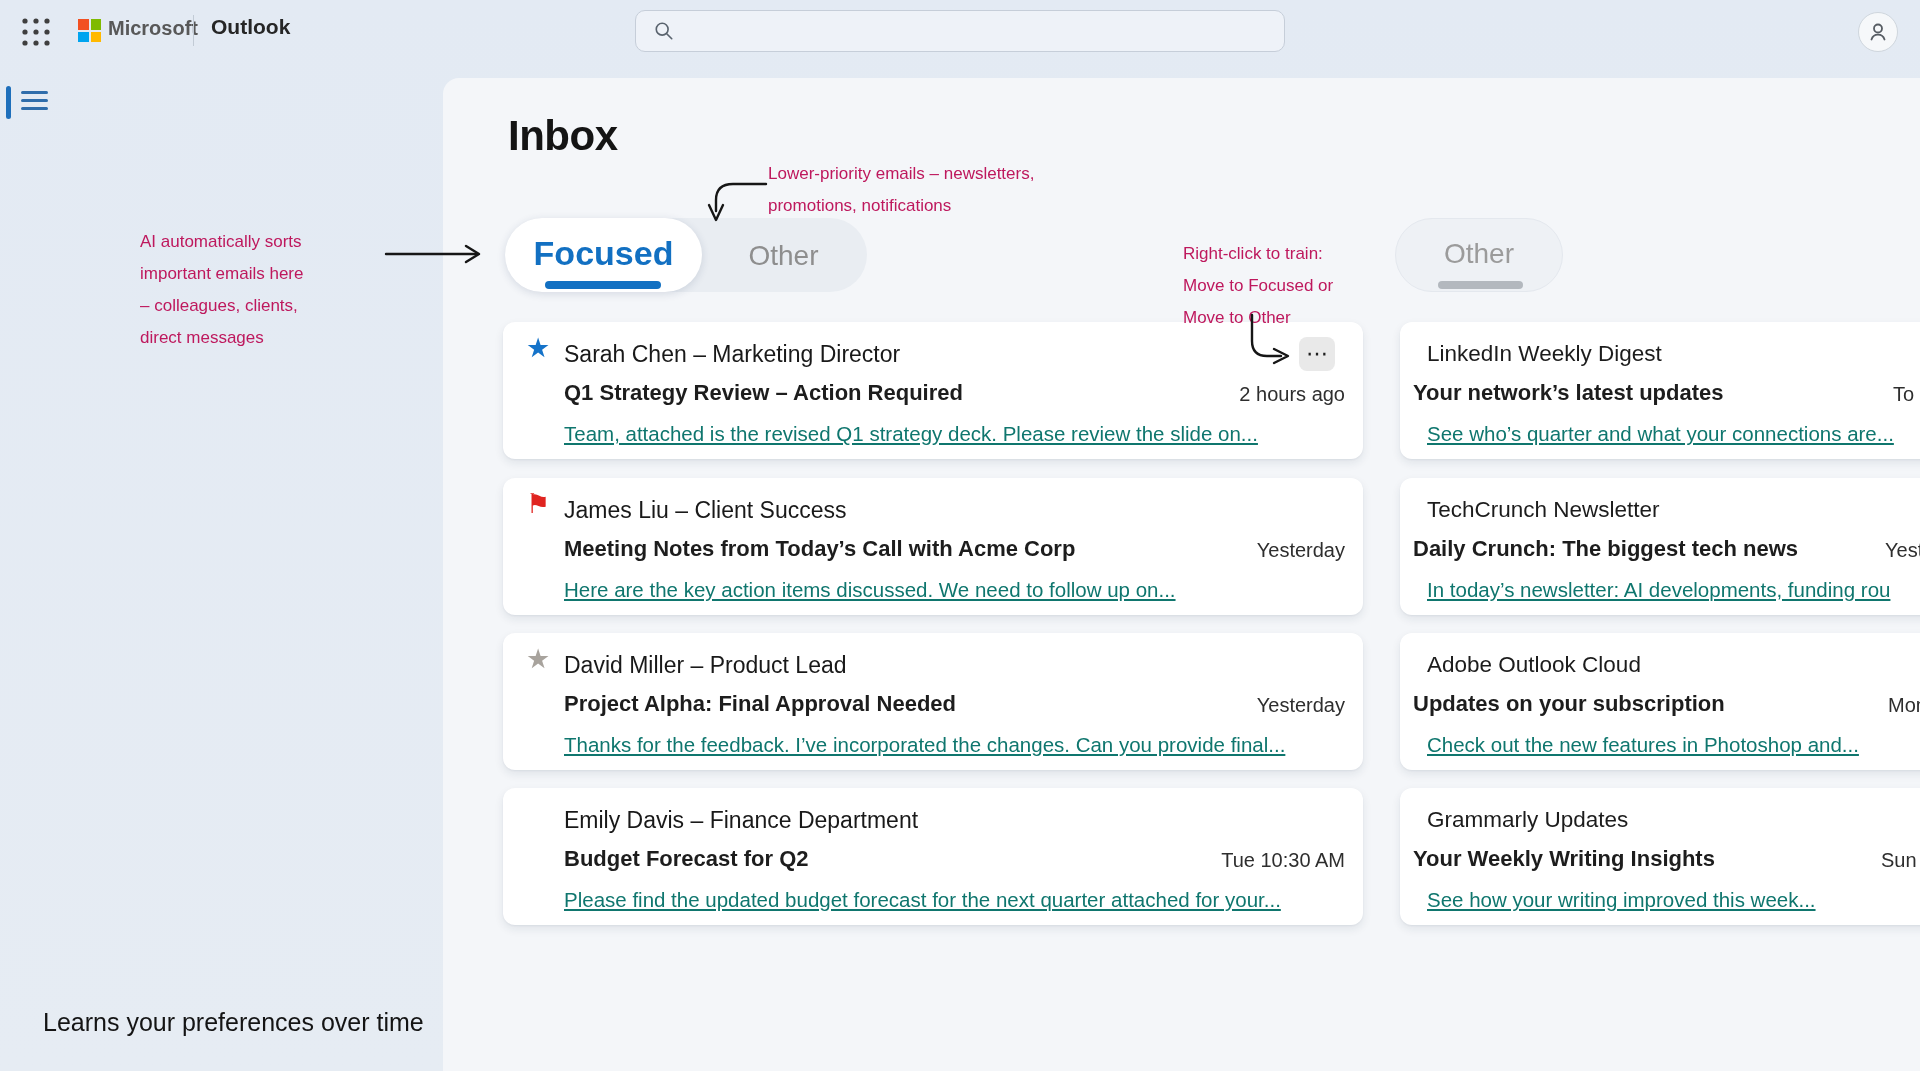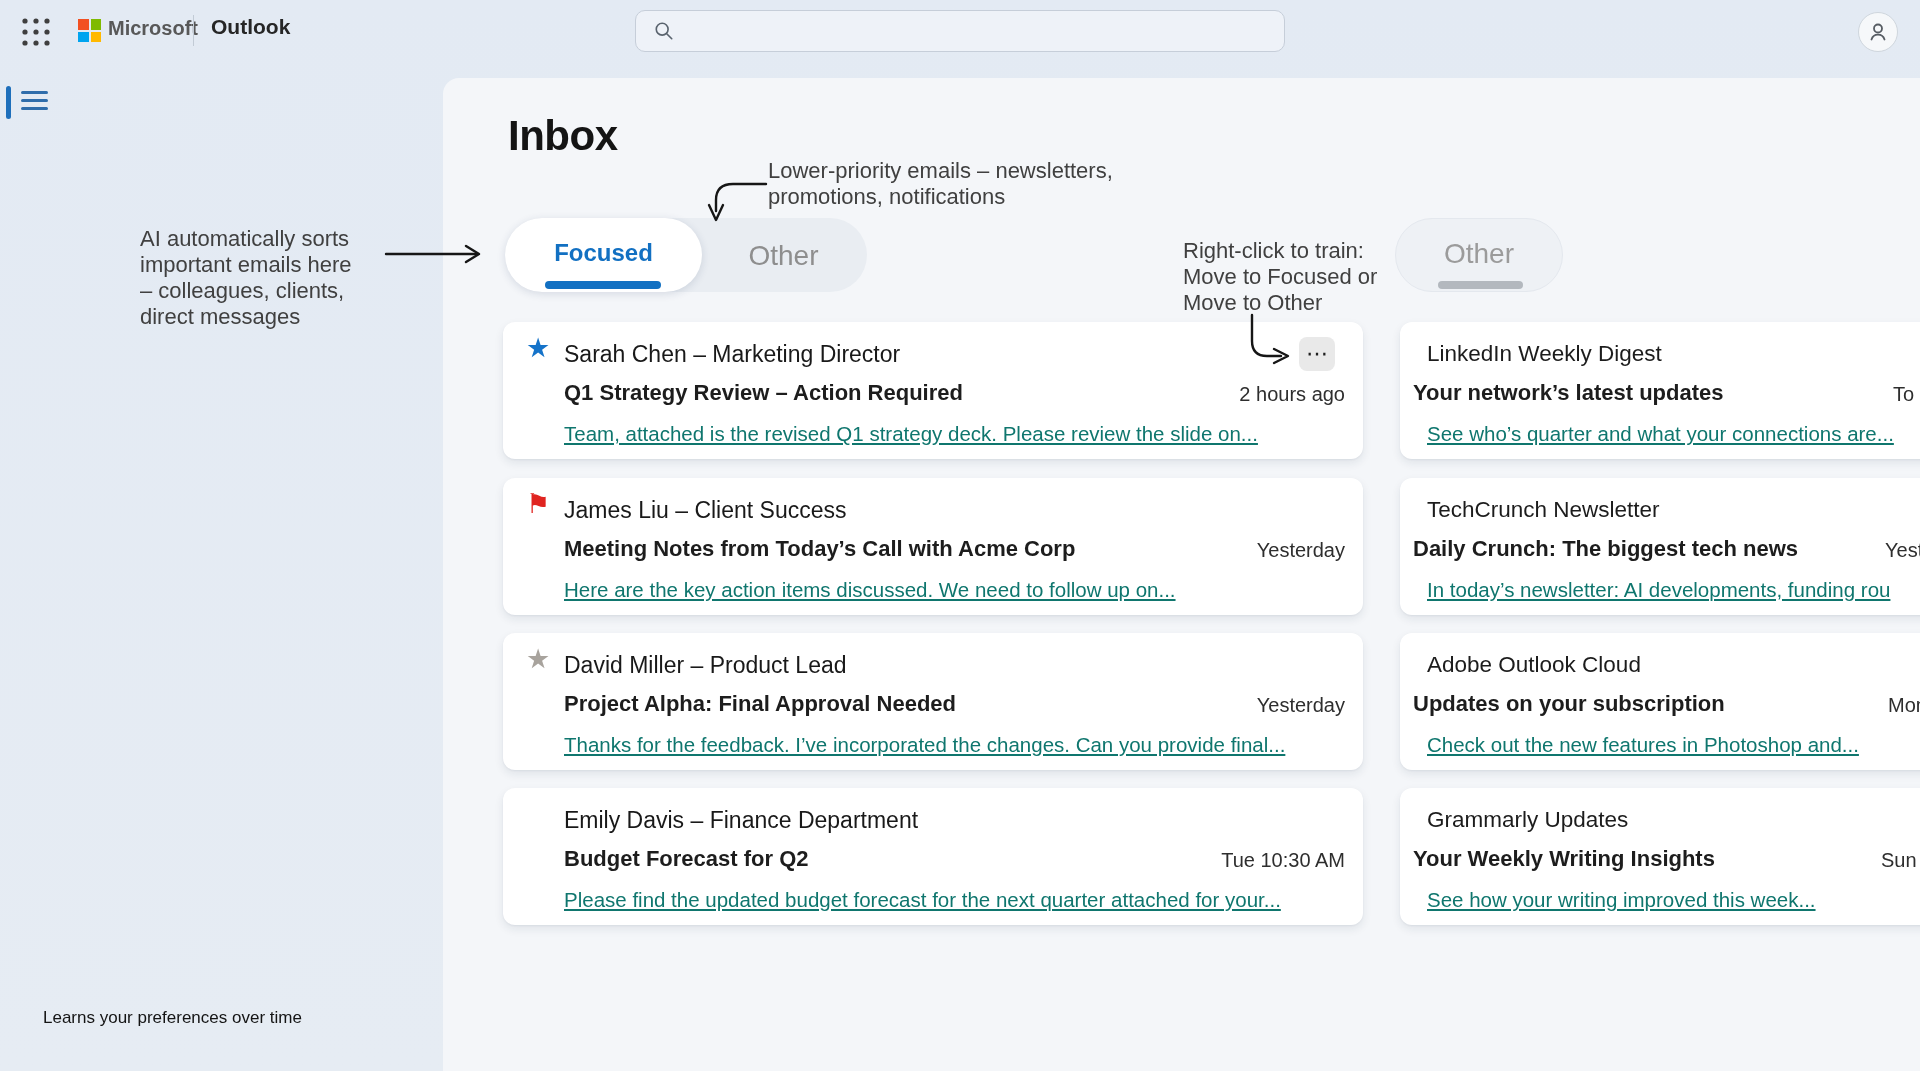--- a/index.html
+++ b/index.html
@@ -20,34 +20,34 @@
   .searchbox svg{flex:0 0 auto;margin-right:12px;}
   .searchbox input{flex:1;border:none;background:transparent;outline:none;font-family:"Liberation Sans",sans-serif;font-size:18px;color:#333;}
   .searchbox input::placeholder{color:#5f6a76;opacity:1;}
   .account-btn{position:absolute;left:1858px;top:12px;width:40px;height:40px;border-radius:50%;background:#f6f8fa;border:1px solid #cfd6dd;display:flex;align-items:center;justify-content:center;cursor:pointer;padding:0;}
   
   .accent-bar{position:absolute;left:6px;top:86px;width:5px;height:33px;border-radius:3px;background:#1e6fbb;}
   .hamburger{position:absolute;left:21px;top:91px;width:28px;height:22px;border:none;background:transparent;cursor:pointer;padding:0;}
   .hamburger span{position:absolute;left:0;width:27px;height:3px;border-radius:2px;background:#2f6dab;}
   .hamburger span:nth-child(1){top:0;} .hamburger span:nth-child(2){top:8px;} .hamburger span:nth-child(3){top:16px;}
   
-  .note{position:absolute;white-space:pre-line;font-size:22px;line-height:26px;color:#404040;z-index:6;}
+  .note{position:absolute;white-space:pre-line;font-size:17px;line-height:32px;color:#be185d;z-index:6;}
   .note-focused{left:140px;top:226px;}
   .note-other{left:768px;top:158px;}
   .note-train{left:1183px;top:238px;}
-  .note-footer{position:absolute;left:43px;top:1008px;font-size:17px;color:#141414;z-index:6;}
+  .note-footer{position:absolute;left:43px;top:1008px;font-size:25px;color:#141414;z-index:6;}
   .arrows{position:absolute;left:0;top:0;width:1920px;height:1071px;pointer-events:none;z-index:7;}
   .arrows path{stroke:#161616;stroke-width:2.4;fill:none;stroke-linecap:round;stroke-linejoin:round;}
   
   .panel{position:absolute;left:443px;top:78px;width:1477px;height:993px;background:#f4f6f9;border-radius:16px 0 0 0;}
   .page-title{position:absolute;left:508px;top:112px;font-size:42px;font-weight:700;color:#141414;letter-spacing:-.5px;z-index:2;}
   
   .tabs-outer{position:absolute;left:505px;top:218px;width:362px;height:74px;border-radius:37px;background:#e9edf2;z-index:2;}
   .tab-focused{position:absolute;left:505px;top:218px;width:197px;height:74px;border-radius:37px;background:#ffffff;box-shadow:0 2px 8px rgba(30,50,90,.14);z-index:3;border:none;cursor:pointer;}
-  .tab-focused .lbl{position:absolute;left:0;top:0;width:197px;height:70px;line-height:70px;text-align:center;font-size:24px;font-weight:700;color:#1270c2;}
+  .tab-focused .lbl{position:absolute;left:0;top:0;width:197px;height:70px;line-height:70px;text-align:center;font-size:34px;font-weight:700;color:#1270c2;}
   .tab-underline{position:absolute;left:545px;top:281px;width:116px;height:8px;border-radius:4px;background:#1270c2;z-index:4;}
   .tab-other{position:absolute;left:702px;top:218px;width:163px;height:74px;line-height:74px;text-align:center;font-size:28px;color:#8e8e8e;z-index:3;background:transparent;border:none;cursor:pointer;font-family:"Liberation Sans",sans-serif;}
   .tab-other-right{position:absolute;left:1395px;top:218px;width:168px;height:74px;border-radius:37px;background:#eef1f5;border:1px solid #e4e8ee;box-sizing:border-box;z-index:2;cursor:pointer;}
   .tab-other-right .lbl{position:absolute;left:0;top:0;width:166px;height:70px;line-height:70px;text-align:center;font-size:28px;color:#9b9b9b;}
   .tab-underline-gray{position:absolute;left:1438px;top:281px;width:85px;height:8px;border-radius:4px;background:#b3b8be;z-index:3;}
   
   .card{position:absolute;background:#ffffff;border-radius:12px;box-shadow:0 1px 2px rgba(25,40,70,.05),0 4px 10px rgba(25,40,70,.09);z-index:2;cursor:pointer;}
   .f-card{left:503px;width:860px;height:137px;}
   .o-card{left:1400px;width:560px;height:137px;}
   .r1{top:322px;}.r2{top:478px;}.r3{top:633px;}.r4{top:788px;}

